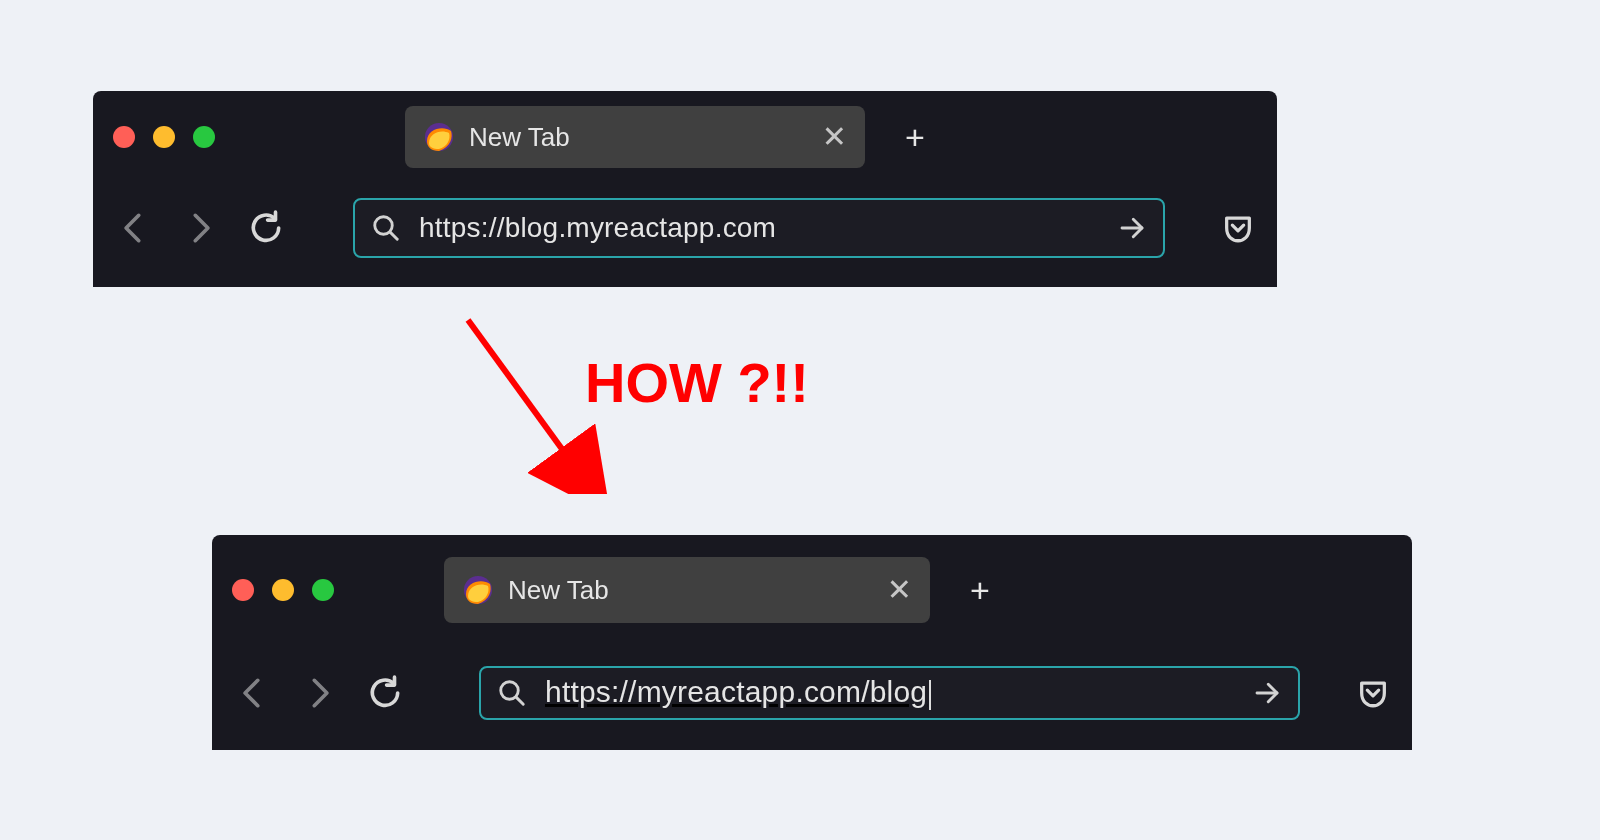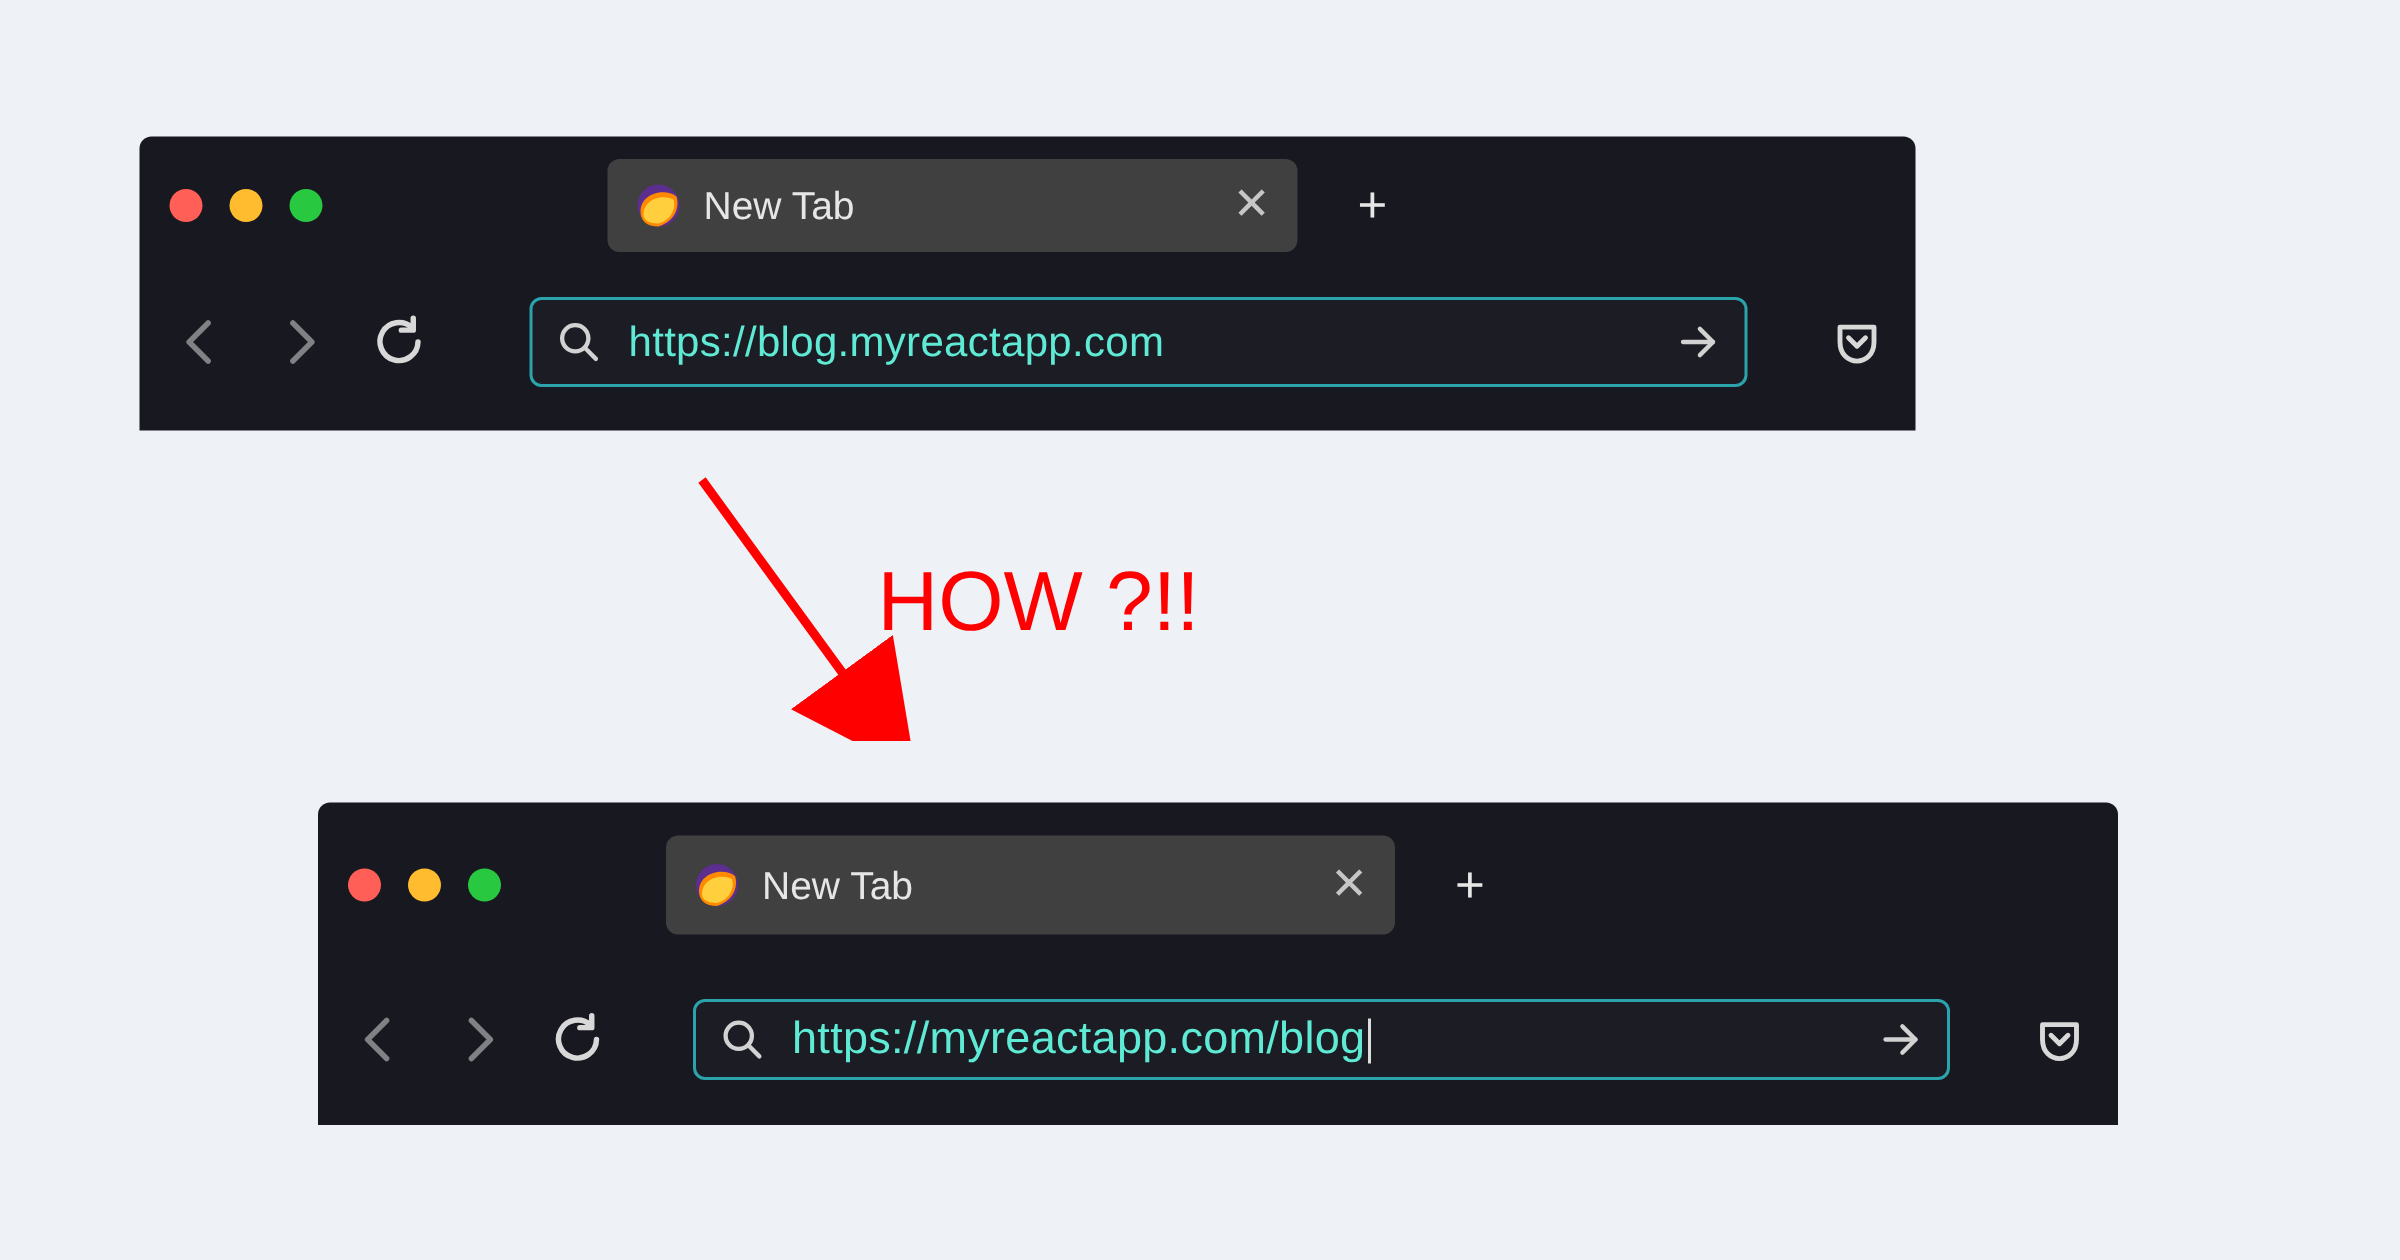--- a/index.html
+++ b/index.html
@@ -78,25 +78,25 @@
       margin-left: 40px;
       height: 60px;
       border: 2px solid #2aa4aa;
       border-radius: 8px;
       background: #1c1c24;
       display: flex;
       align-items: center;
       padding: 0 16px;
       gap: 18px;
     }
-    .browser-bottom .url-bar { margin-left: 30px; height: 54px; }
+    .browser-bottom .url-bar { margin-left: 47px; height: 54px; text-decoration: underline; }
 
     .url-text {
       flex: 1;
-      color: #5eead4;
+      color: #e5e5e5;
       font-size: 28px;
       letter-spacing: .2px;
     }
     .browser-bottom .url-text { font-size: 30px; }
 
     .search-icon, .go-arrow { width: 30px; height: 30px; color:#d2d2d2; }
     .search-icon svg, .go-arrow svg { width:100%; height:100%; display:block; stroke: currentColor; stroke-width:2.3; fill:none; stroke-linecap:round; stroke-linejoin:round;}
 
     .pocket { width: 34px; height: 34px; color:#d8d8d8; margin-left: 28px; }
     .pocket svg{width:100%;height:100%;display:block;stroke:currentColor;stroke-width:2.3;fill:none;stroke-linecap:round;stroke-linejoin:round;}
@@ -114,24 +114,24 @@
       position: absolute;
       left: 458px;
       top: 314px;
       width: 150px;
       height: 180px;
     }
     .annotation-arrow svg { width:100%; height:100%; display:block; }
     .annotation-text {
       position: absolute;
       left: 585px;
-      top: 368px;
+      top: 350px;
       color: #ff0000;
       font-size: 56px;
-      font-weight: 400;
+      font-weight: 700;
       font-family: Arial, sans-serif;
     }
   </style>
 </head>
 <body>
 
 <div class="browser-window browser-top">
   <div class="tab-bar">
     <div class="traffic-lights">
       <div class="dot red"></div>

